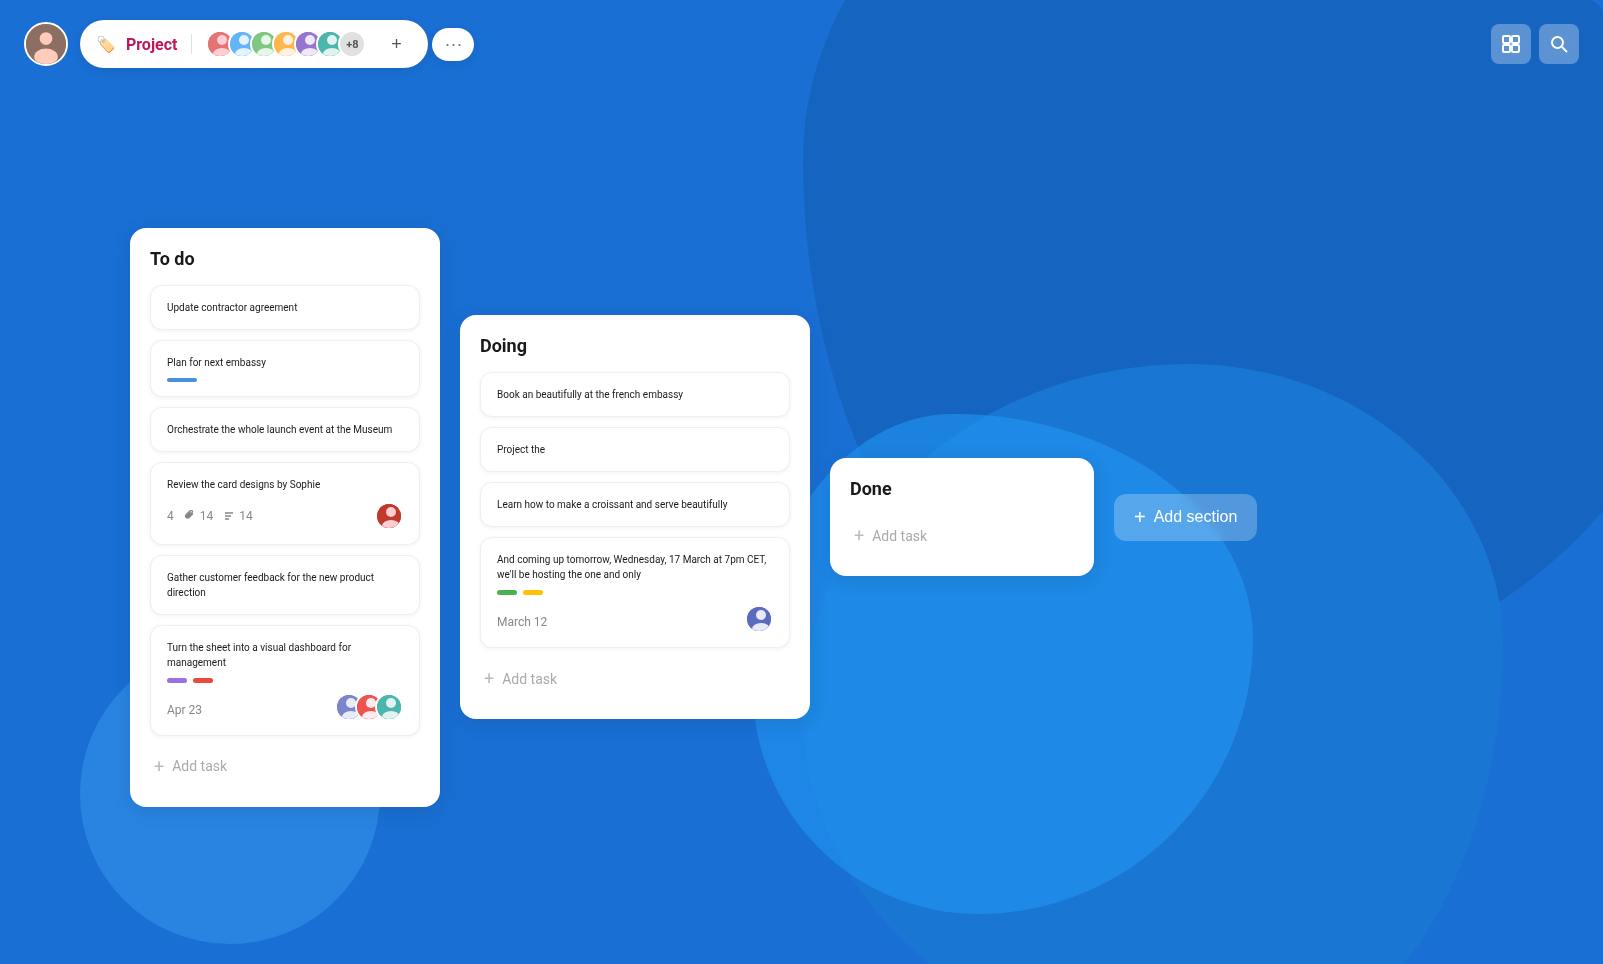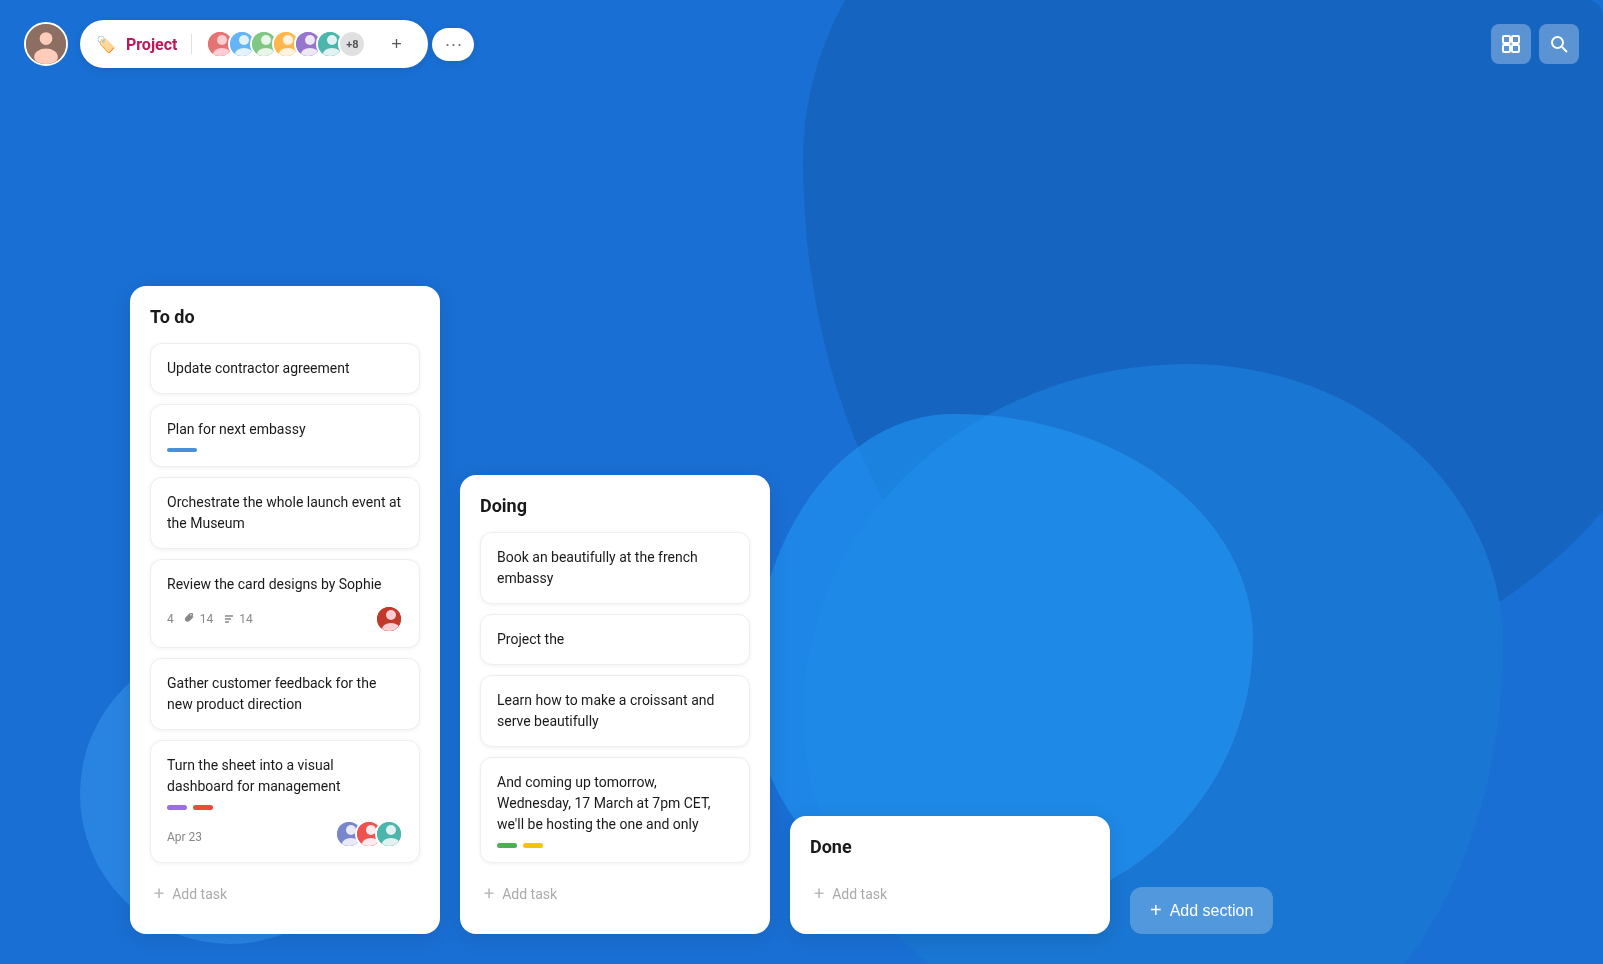--- a/index.html
+++ b/index.html
@@ -172,21 +172,21 @@
 
     
     .board {
       position: absolute;
       top: 90px;
       left: 130px;
       right: 20px;
       bottom: 20px;
       display: flex;
       gap: 20px;
-      align-items: flex-end;
+      align-items: center;
       padding: 10px 0;
     }
 
     .column {
       background: white;
       border-radius: 16px;
       padding: 20px;
       width: 310px;
       flex-shrink: 0;
       box-shadow: 0 4px 20px rgba(0,0,0,0.1);
@@ -202,21 +202,21 @@
     .task-card {
       background: white;
       border: 1px solid #efefef;
       border-radius: 12px;
       padding: 14px 16px;
       margin-bottom: 10px;
       box-shadow: 0 1px 4px rgba(0,0,0,0.06);
     }
 
     .task-text {
-      font-size: 14px;
+      font-size: 10px;
       color: #1a1a1a;
       line-height: 1.5;
     }
 
     .task-meta {
       margin-top: 10px;
       display: flex;
       align-items: center;
       gap: 10px;
     }
@@ -245,26 +245,26 @@
       cursor: pointer;
     }
 
     .add-task-plus {
       font-size: 18px;
       color: #bbb;
     }
 
     
     .column-done {
-      width: 320px;
+      width: 264px;
     }
 
     
     .column-doing {
-      width: 310px;
+      width: 350px;
     }
 
     
     .add-section-btn {
       background: rgba(255,255,255,0.25);
       border: none;
       border-radius: 12px;
       padding: 12px 20px;
       display: flex;
       align-items: center;
@@ -502,20 +502,32 @@
     <div class="task-card">
       <div class="task-text">Learn how to make a croissant and serve beautifully</div>
     </div>
 
     <div class="task-card">
       <div class="task-text">And coming up tomorrow, Wednesday, 17 March at 7pm CET, we'll be hosting the one and only</div>
       <div class="tags-row">
         <span class="color-dot" style="background:#4caf50;"></span>
         <span class="color-dot" style="background:#ffc107;"></span>
       </div>
+      <div class="task-meta">
+        <span class="date-text">March 12</span>
+        <div class="assignee-avatars">
+          <div class="assignee-avatar" style="background:#5c6bc0; margin-left:0;">
+            <svg width="28" height="28">
+                <circle cx="14" cy="14" r="14" fill="#5c6bc0"></circle>
+                <circle cx="14" cy="10" r="5" fill="#e8eaf6"></circle>
+                <ellipse cx="14" cy="24" rx="9" ry="6" fill="#e8eaf6"></ellipse>
+              </svg>
+          </div>
+        </div>
+      </div>
     </div>
 
     <div class="add-task-row">
       <span class="add-task-plus">+</span>
       <span>Add task</span>
     </div>
   </div>
 
   <div class="column column-done">
     <div class="column-header">Done</div>

